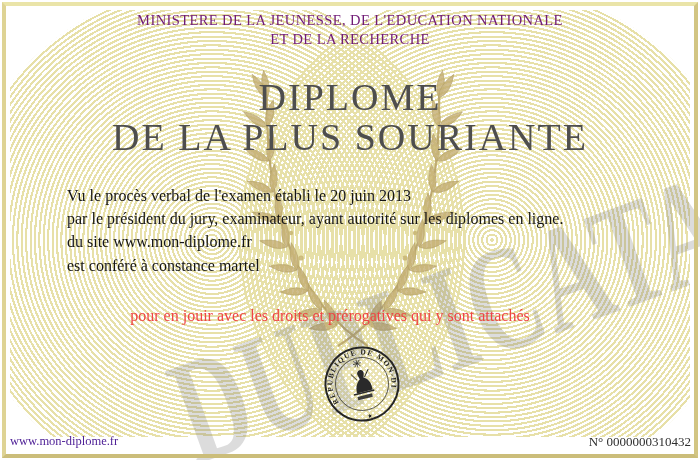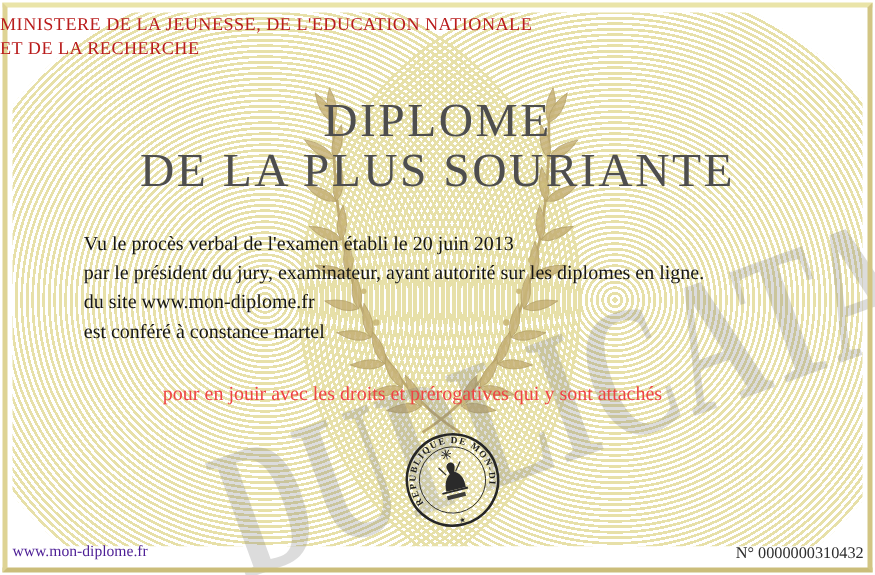--- a/index.html
+++ b/index.html
@@ -33,22 +33,22 @@
     position:absolute; left:450px; top:318px; white-space:nowrap;
     transform:translate(-50%,-50%) rotate(-20deg) scaleX(0.65);
     font-size:150px; font-weight:bold; letter-spacing:2px;
     color:rgba(125,125,125,0.27); pointer-events:none;
   }
   
   .seal{ position:absolute; left:322px; top:344px; width:80px; height:80px;
          transform:rotate(-14deg); }
   
   .header{
-    position:absolute; top:11px; left:0; width:100%; text-align:left;
-    font-size:14.5px; line-height:19px; color:#b91c1c; letter-spacing:.4px;
+    position:absolute; top:11px; left:0; width:100%; text-align:center;
+    font-size:14.5px; line-height:19px; color:#701a75; letter-spacing:.4px;
   }
   .title{
     position:absolute; left:0; width:100%; text-align:center;
     color:#4e4e4e; font-size:38px; letter-spacing:2px; line-height:40px;
   }
   .title.l1{ top:77px; }
   .title.l2{ top:117px; }
   .body-text{
     position:absolute; left:67px; top:184px; width:580px;
     font-size:16px; line-height:23.2px; color:#151515;

